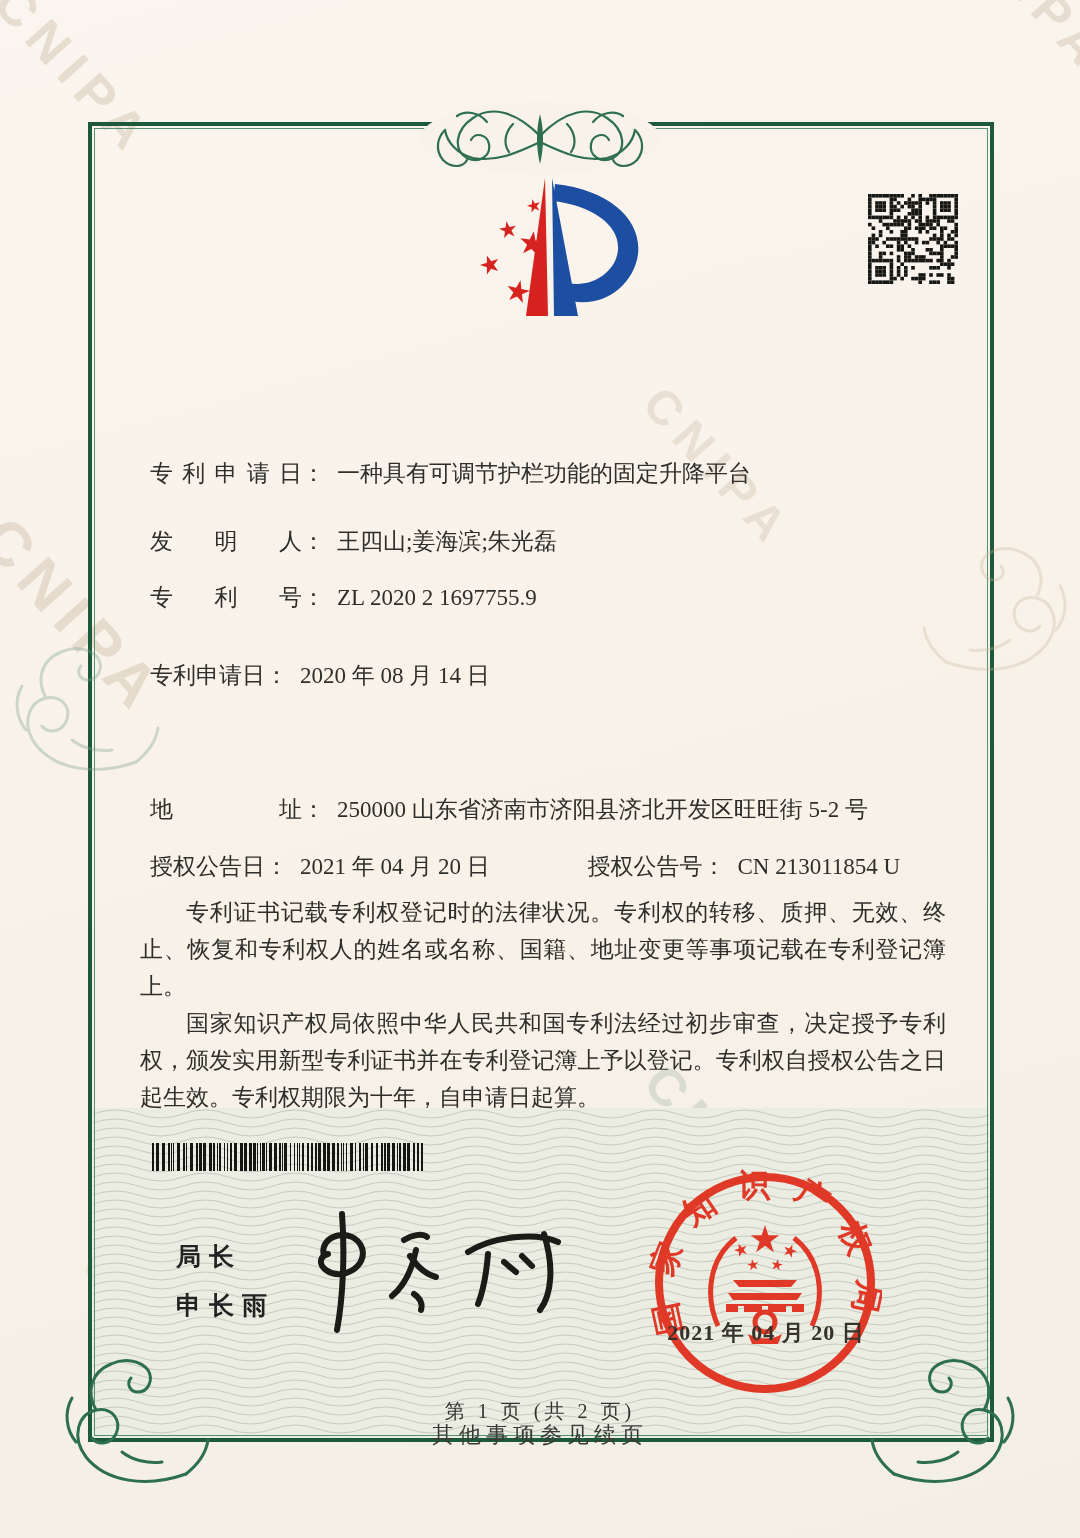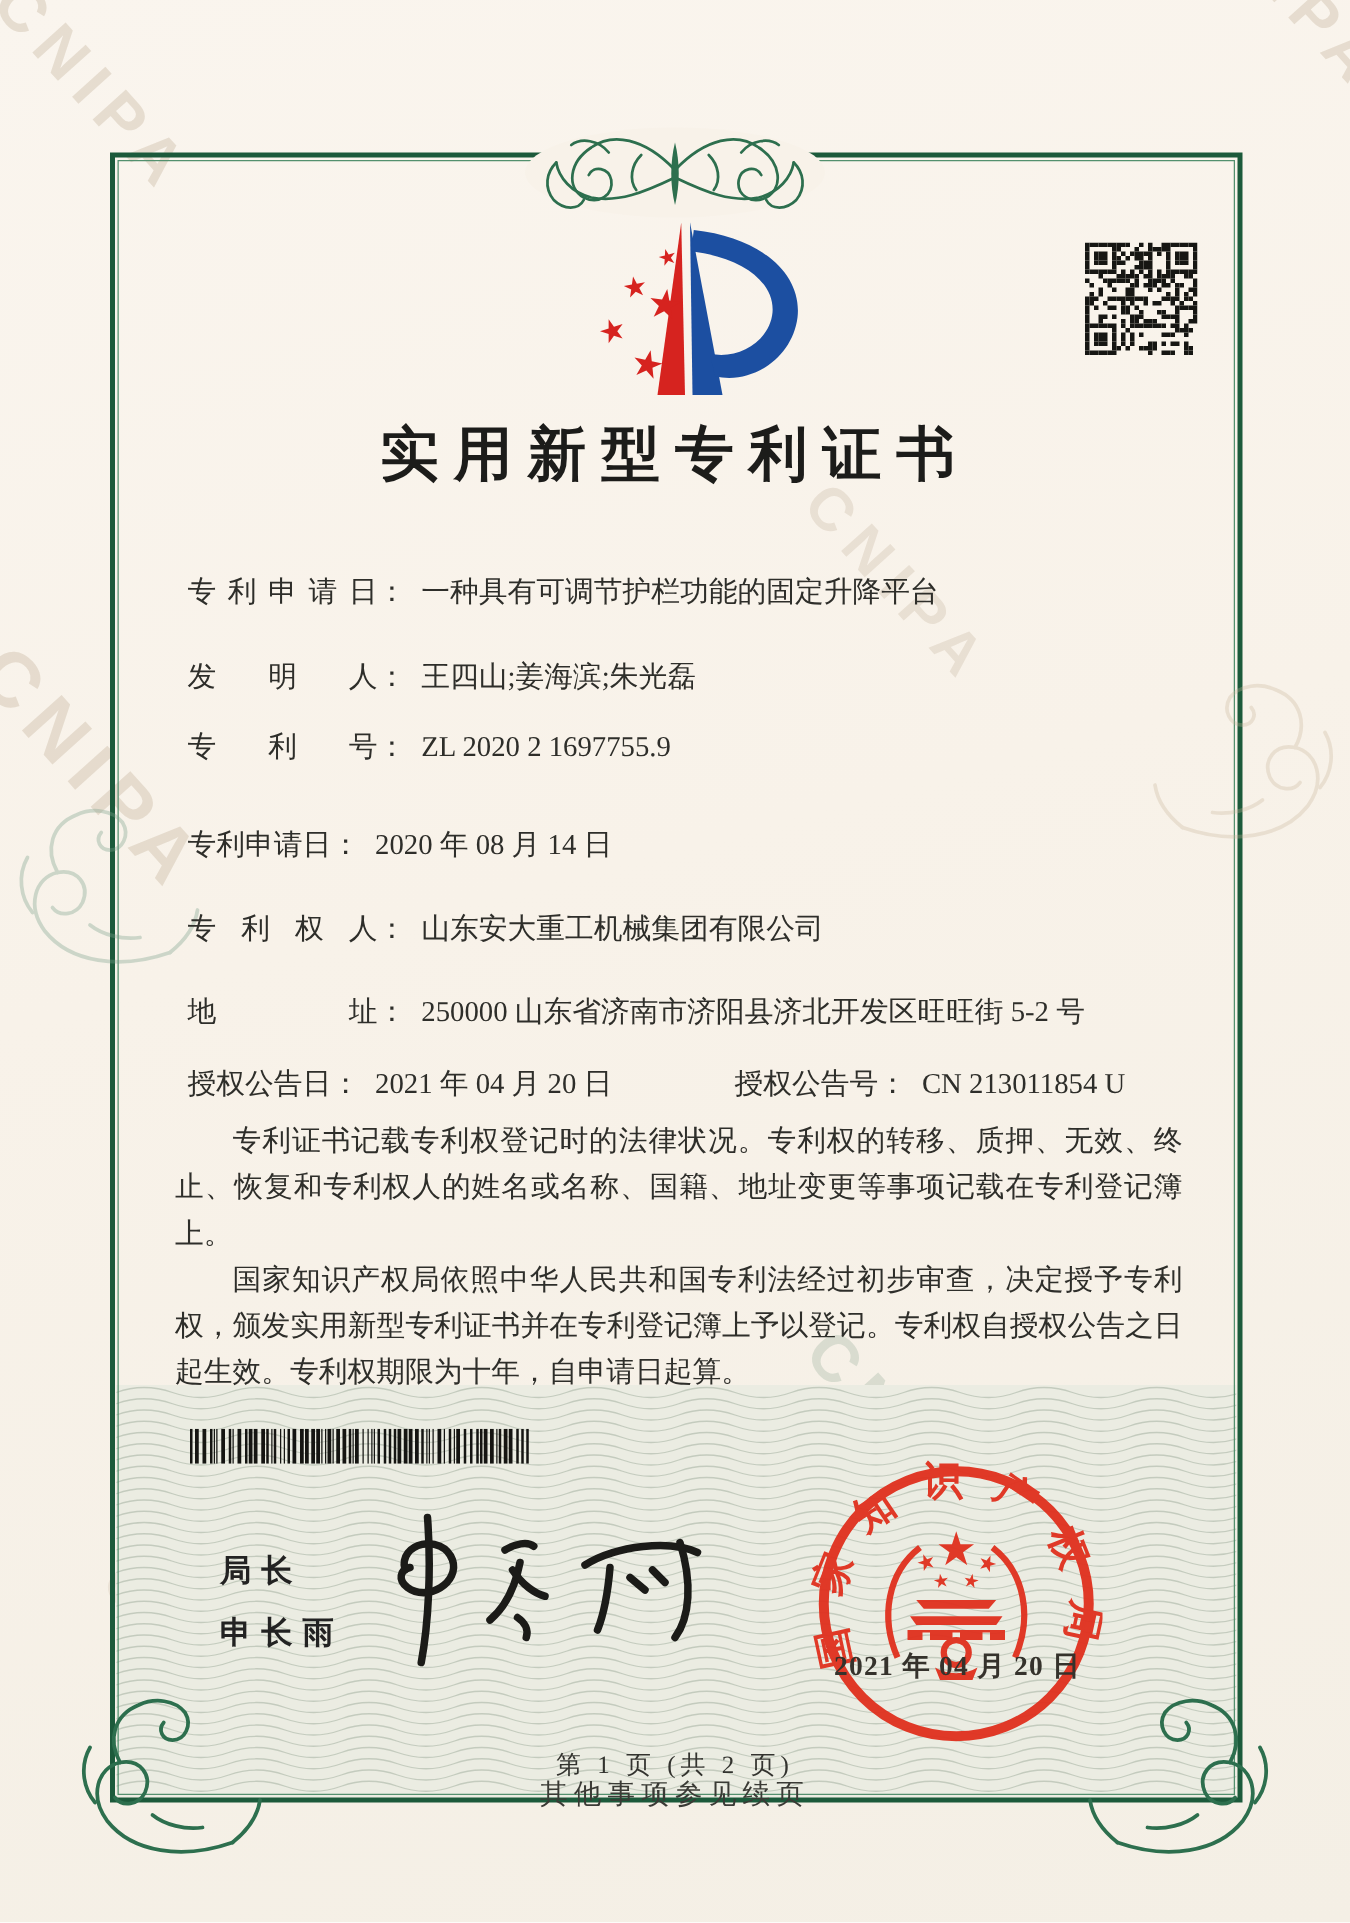--- a/index.html
+++ b/index.html
@@ -462,36 +462,32 @@
       <rect x="5" y="24" width="1" height="1" fill="#161613"></rect>
       <rect x="6" y="24" width="1" height="1" fill="#161613"></rect>
       <rect x="14" y="24" width="1" height="1" fill="#161613"></rect>
       <rect x="17" y="24" width="1" height="1" fill="#161613"></rect>
       <rect x="18" y="24" width="1" height="1" fill="#161613"></rect>
       <rect x="19" y="24" width="1" height="1" fill="#161613"></rect>
       <rect x="22" y="24" width="1" height="1" fill="#161613"></rect>
       <rect x="23" y="24" width="1" height="1" fill="#161613"></rect>
     </svg>
 
-  <div class="title">实用新型专利证书</div>
 
   <div class="row" style="top:458px;">
     <span class="lbl6">专利申请日</span><span>：</span><span class="val">一种具有可调节护栏功能的固定升降平台</span>
   </div>
   <div class="row" style="top:526px;">
     <span class="lbl6">发明人</span><span>：</span><span class="val">王四山;姜海滨;朱光磊</span>
   </div>
   <div class="row" style="top:582px;">
     <span class="lbl6">专利号</span><span>：</span><span class="val">ZL 2020 2 1697755.9</span>
   </div>
   <div class="row" style="top:660px;">
     <span>专利申请日</span><span>：</span><span class="val">2020 年 08 月 14 日</span>
-  </div>
-  <div class="row" style="top:727px;">
-    <span class="lbl6">专利权人</span><span>：</span><span class="val">山东安大重工机械集团有限公司</span>
   </div>
   <div class="row" style="top:794px;">
     <span class="lbl6">地址</span><span>：</span><span class="val">250000  山东省济南市济阳县济北开发区旺旺街 5-2 号</span>
   </div>
   <div class="row" style="top:851px;">
     <span>授权公告日</span><span>：</span><span class="val">2021 年 04 月 20 日</span>
     <span class="col2">授权公告号</span><span>：</span><span class="val">CN 213011854 U</span>
   </div>
 
   <div class="paras">

